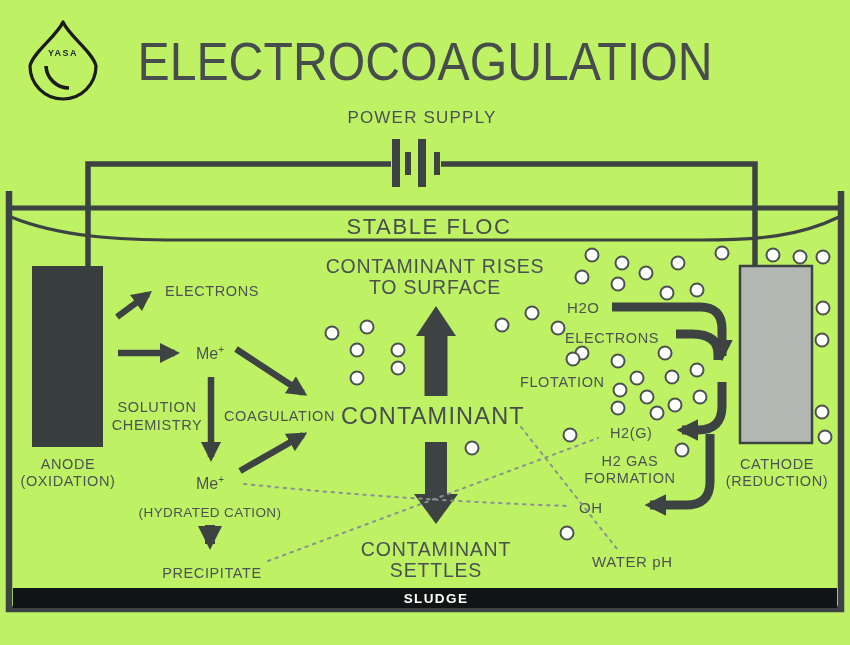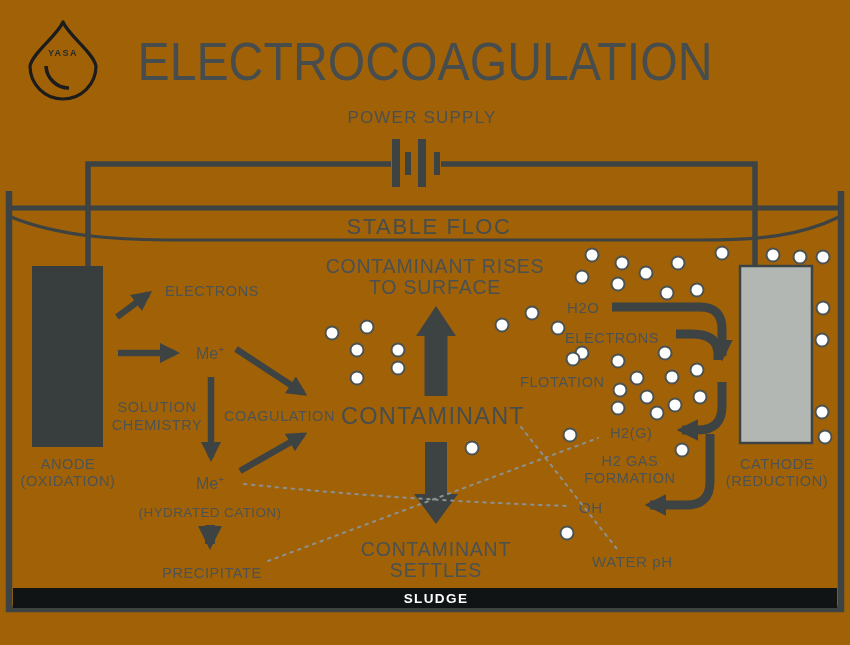--- a/index.html
+++ b/index.html
@@ -1,16 +1,16 @@
 <!DOCTYPE html>
 <html style="--ink: #3d4343; --text: #4d5353; --bubble: #4c5252; --dotted: #8b9191; --sludge-text: #ffffff;"><head>
 <meta charset="utf-8">
 <style>
   html,body{margin:0;padding:0;background:#ffffff;}
-  .page{position:relative;width:850px;height:645px;background:#a16207;overflow:hidden;
+  .page{position:relative;width:850px;height:645px;background:#bef264;overflow:hidden;
         font-family:"Liberation Sans", sans-serif;}
   svg{position:absolute;left:0;top:0;}
   text{fill:var(--text);}
   .ink-stroke{stroke:var(--ink);fill:none;}
   .title{font-size:54px;letter-spacing:0px;fill:#474d4d;}
   .lbl{font-size:14.5px;letter-spacing:0.6px;fill:#4d5353;}
   .lbl-sm{font-size:13.5px;letter-spacing:0.4px;fill:#4d5353;}
   .lbl-md{font-size:15px;letter-spacing:0.6px;fill:#4d5353;}
   .lbl-lg{font-size:19.5px;letter-spacing:0.8px;fill:#4b5151;}
   .lbl-xl{font-size:23.5px;letter-spacing:1.2px;fill:#474d4d;}

